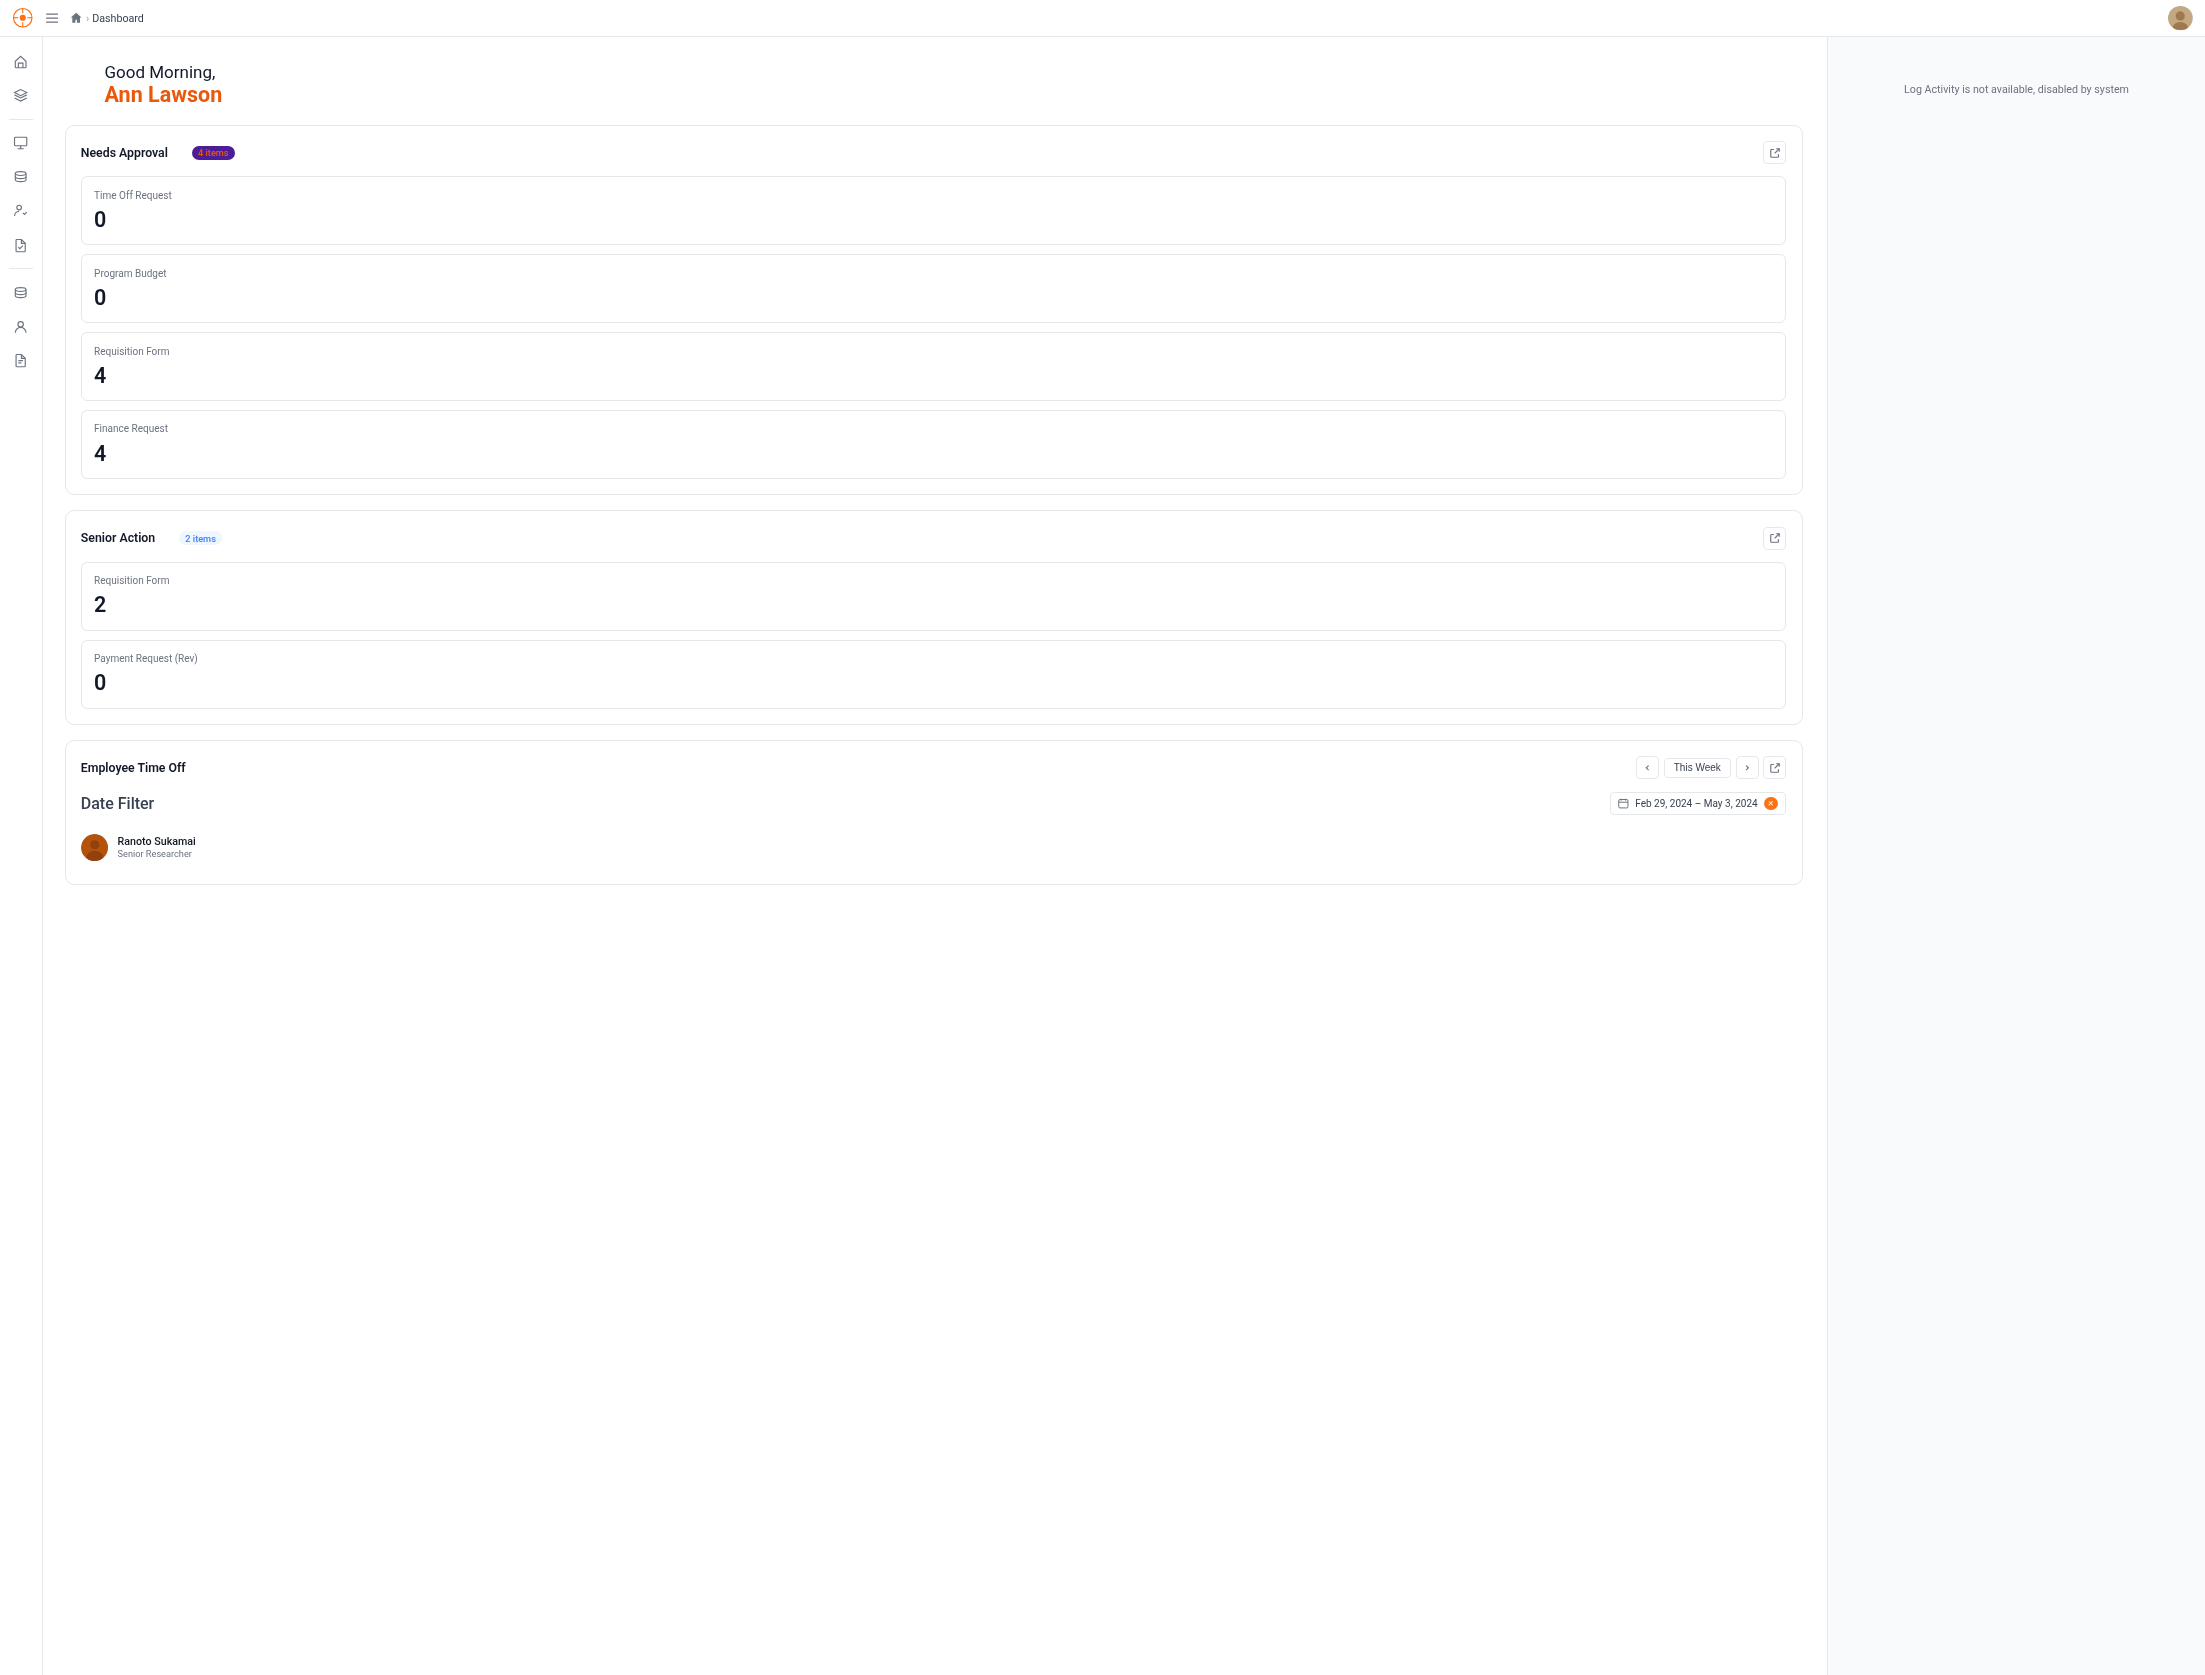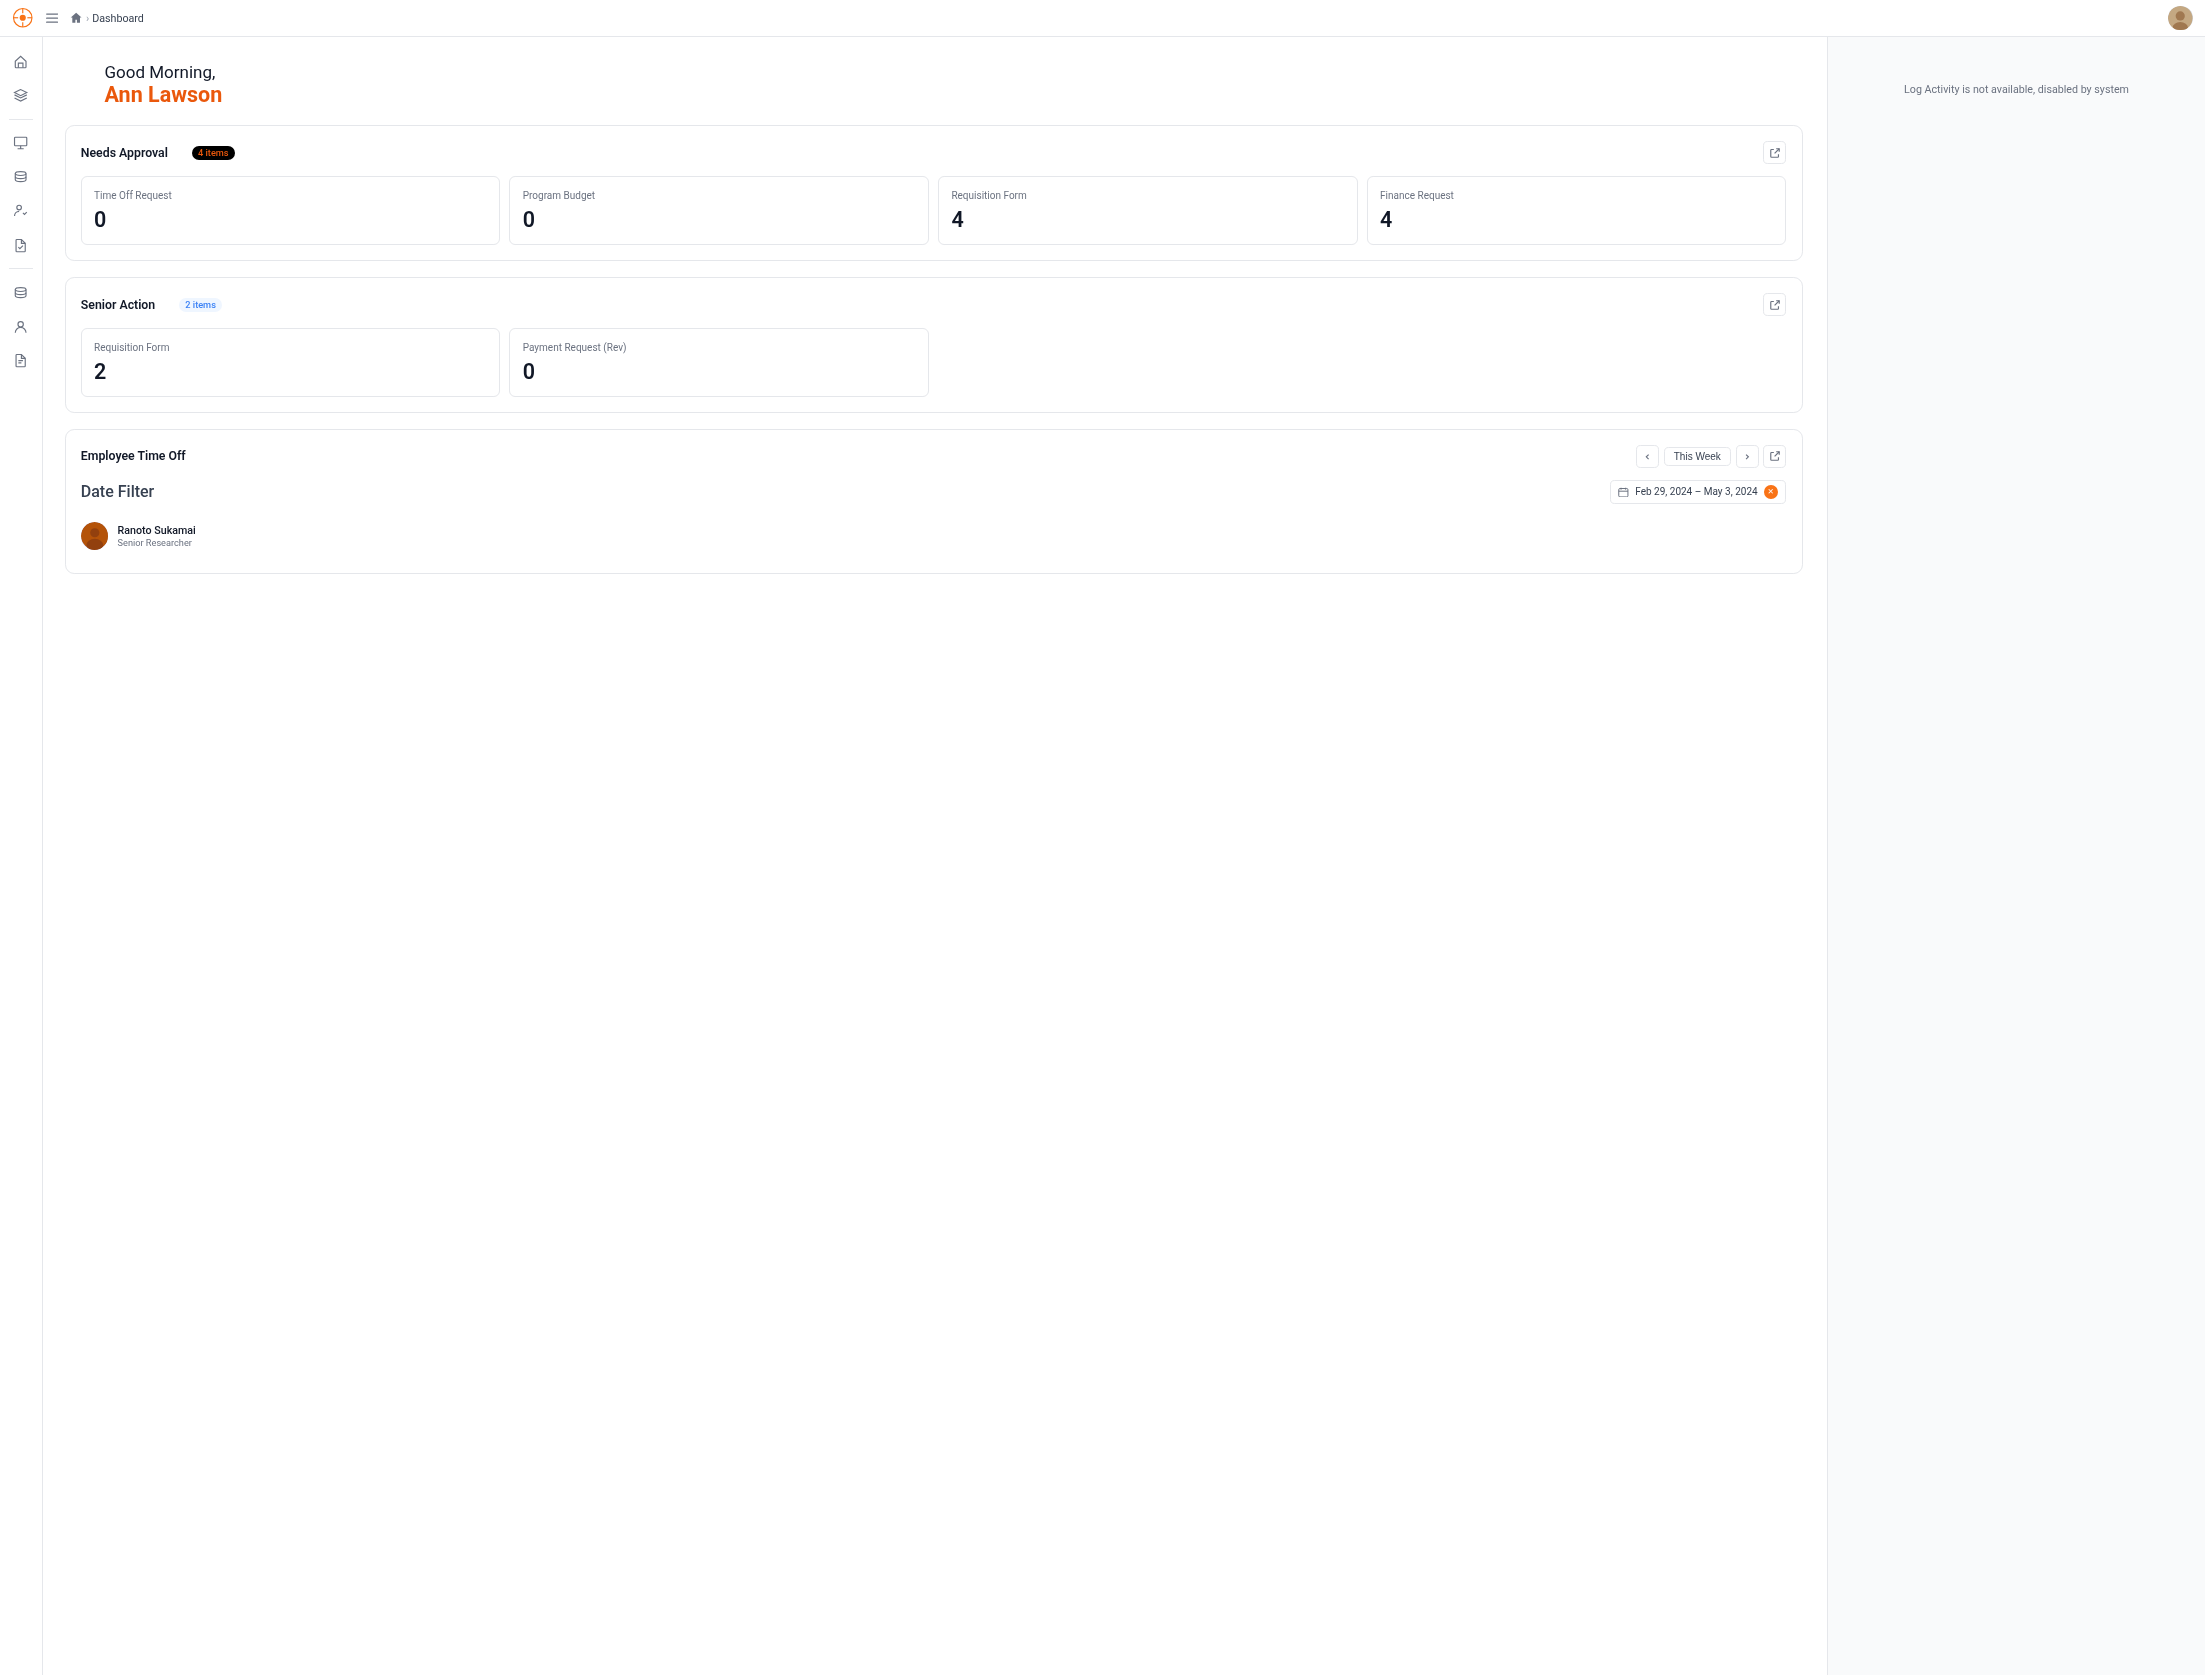--- a/index.html
+++ b/index.html
@@ -117,34 +117,34 @@
     }
     .section-title {
       font-size: 12.3px; font-weight: 600; color: #111827;
     }
     .badge {
       font-size: 9.2px;
       padding: 1.5px 6.1px;
       border-radius: 765px;
       font-weight: 500;
     }
-    .badge-orange { background: #000000; color: #ea580c; }
+    .badge-orange { background: #4c1d95; color: #ea580c; }
     .badge-blue { background: #eff6ff; color: #3b82f6; }
     .external-link-btn {
       width: 23px; height: 23px;
       border: 0.8px solid #e5e7eb;
       border-radius: 4.6px;
       display: flex; align-items: center; justify-content: center;
       cursor: pointer; color: #6b7280; font-size: 10.7px;
     }
 
     
     .stat-grid {
       display: grid;
-      grid-template-columns: 1fr 1fr 1fr 1fr;
+      grid-template-columns: 1fr;
       gap: 9.2px;
     }
     .stat-card {
       border: 0.8px solid #e5e7eb;
       border-radius: 6.1px;
       padding: 12.3px;
       cursor: pointer;
     }
     .stat-label {
       font-size: 10px;

